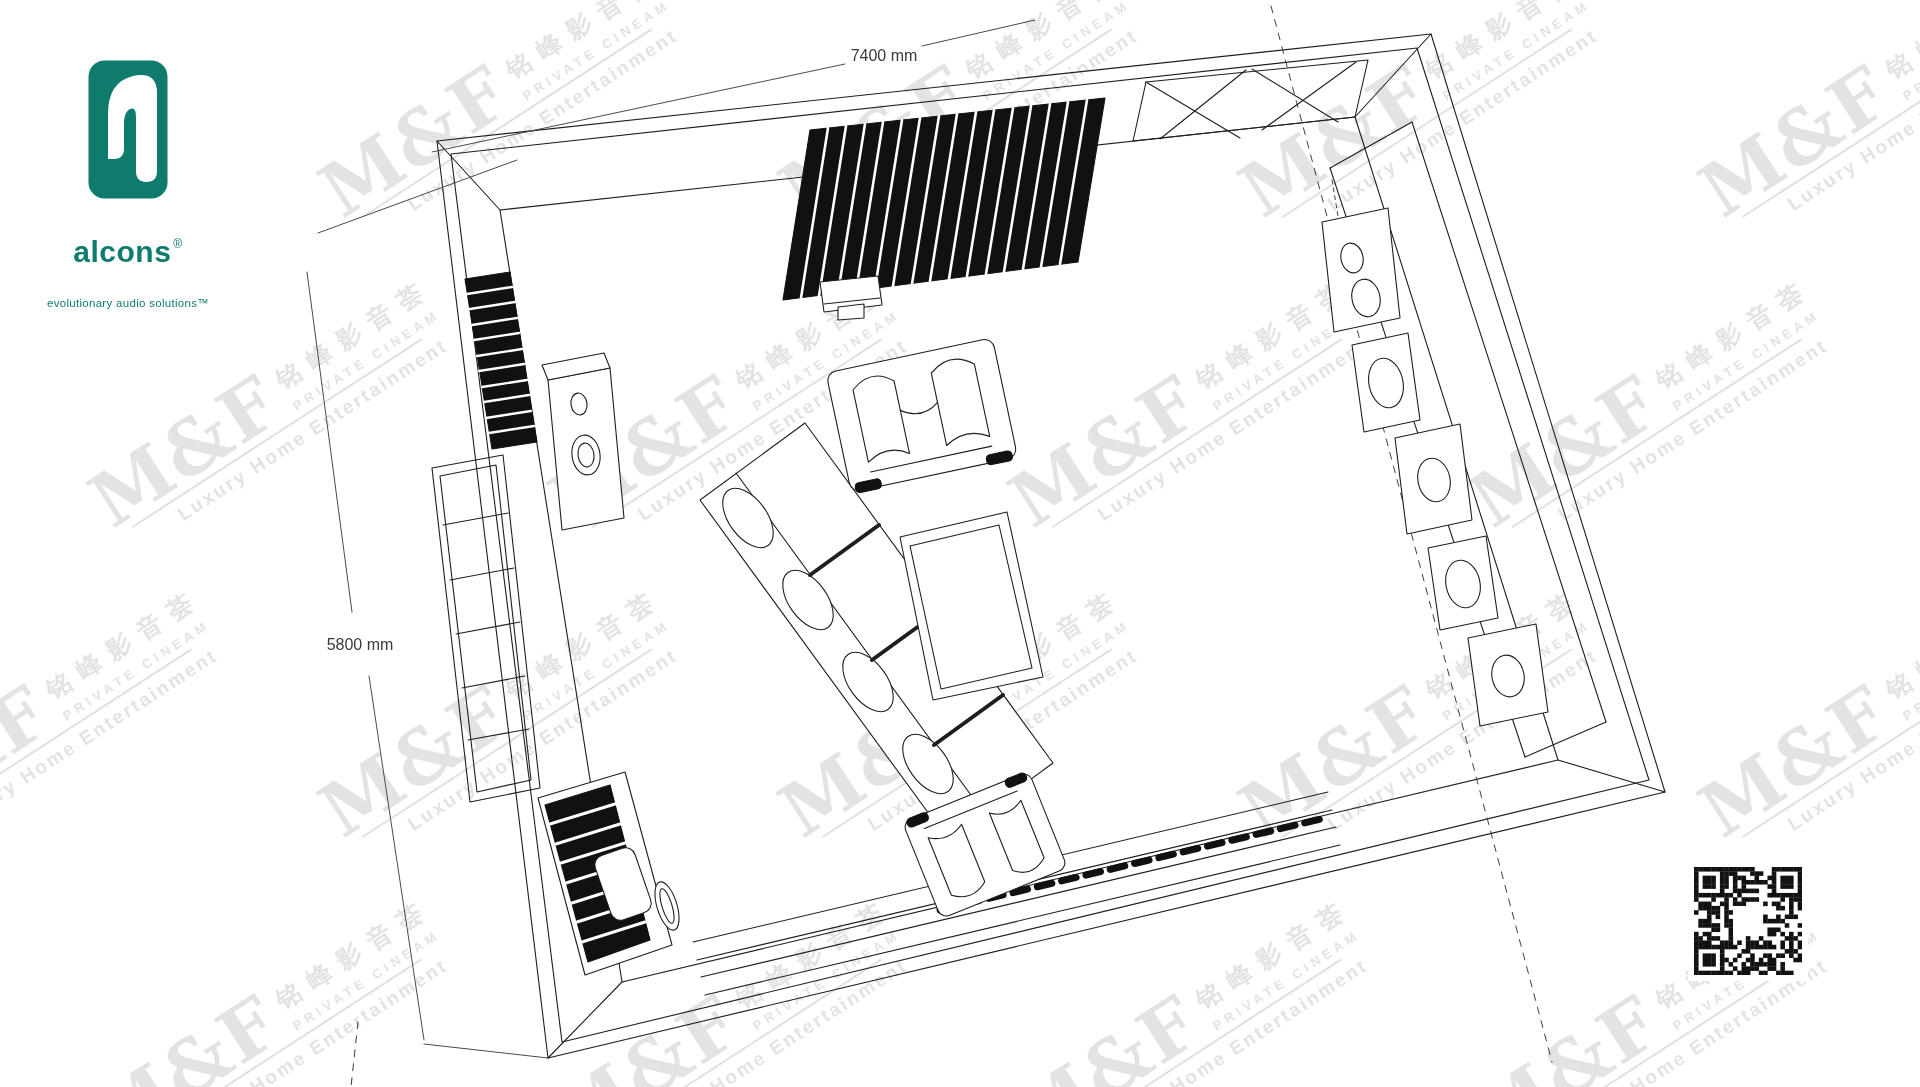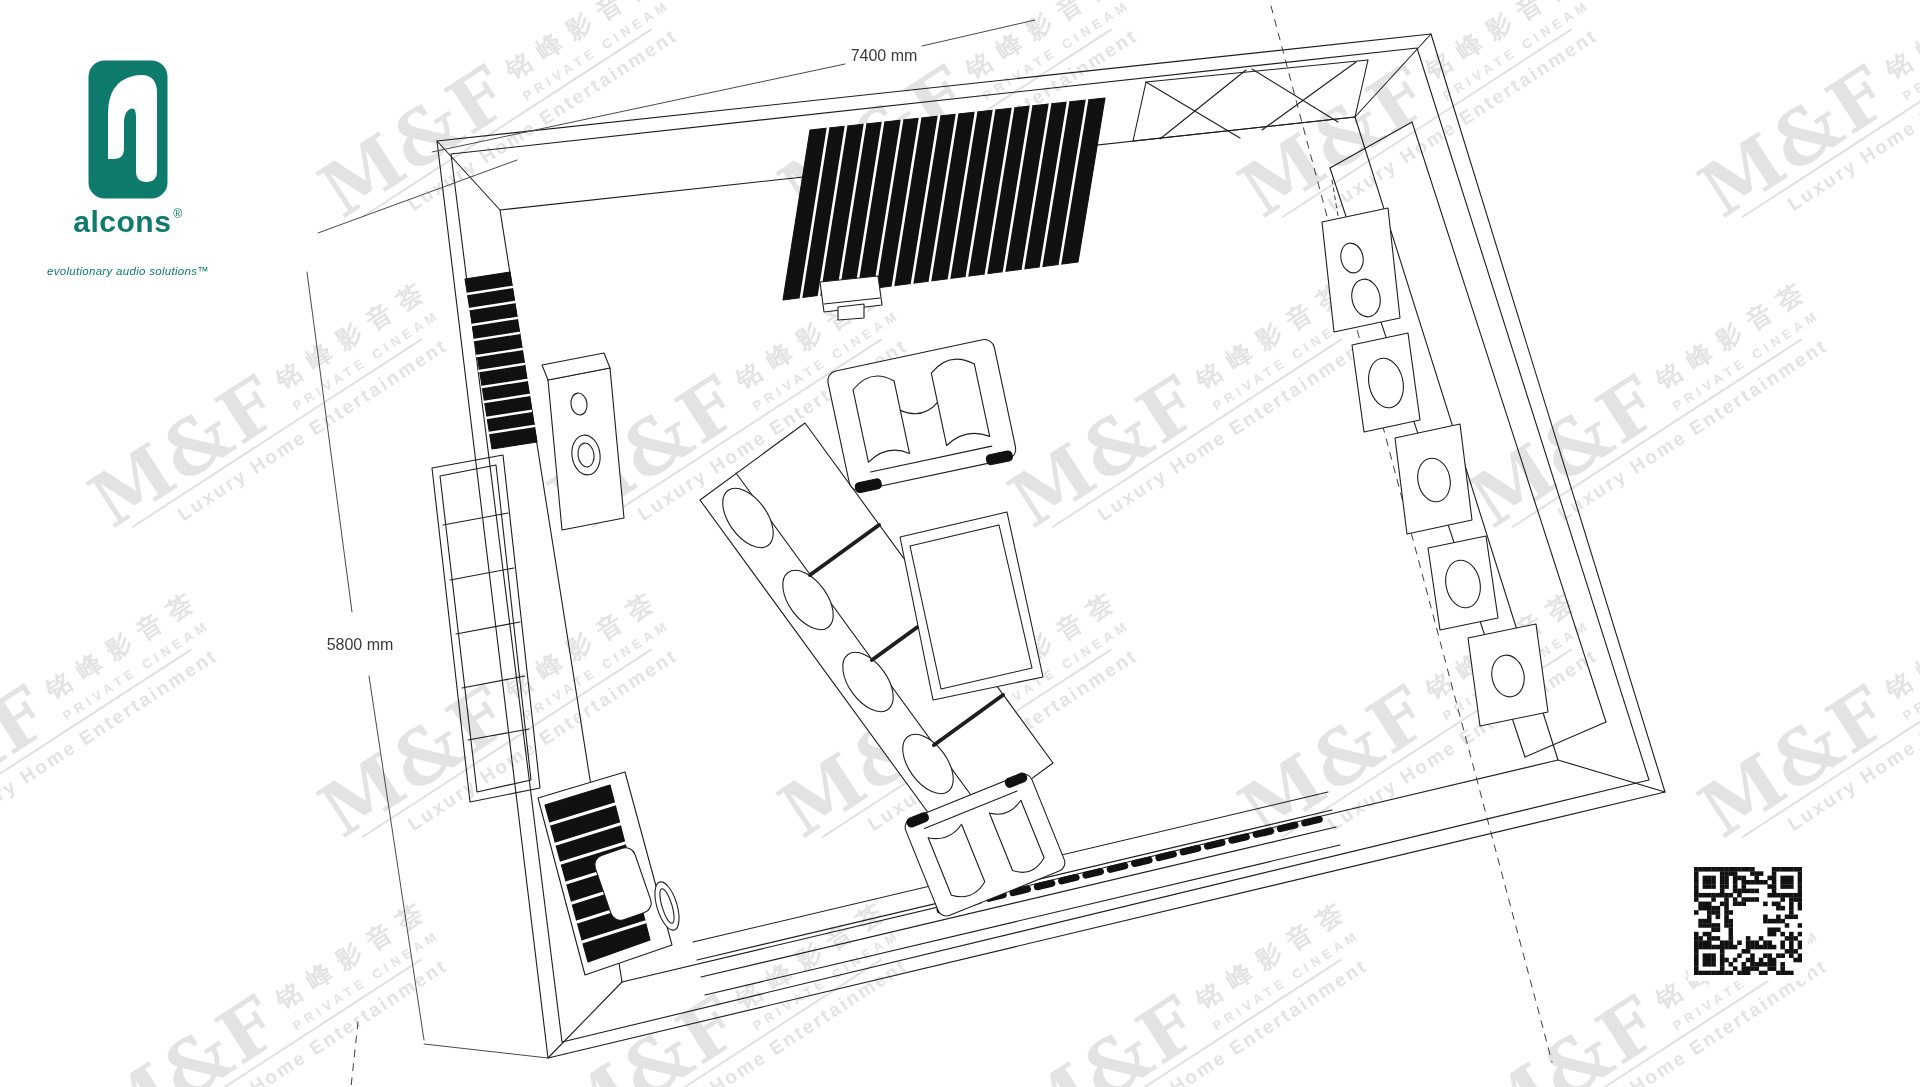--- a/index.html
+++ b/index.html
@@ -16,24 +16,24 @@
   }
   .wm-top{display:flex;align-items:flex-start;gap:12px;}
   .wm-mf{font-family:"DejaVu Serif",serif;font-weight:bold;font-size:74px;line-height:.9;letter-spacing:2px;}
   .wm-stack{display:flex;flex-direction:column;margin-top:10px;gap:5px;}
   .wm-cn{font-size:25px;font-weight:bold;letter-spacing:11px;}
   .wm-en1{font-size:13px;font-weight:bold;letter-spacing:4.5px;}
   .wm-rule{width:345px;height:2px;background:#e0e0e0;margin:0 0 5px 18px;}
   .wm-en2{font-size:19px;font-weight:bold;letter-spacing:2.5px;margin-left:64px;}
 
   
-  .logo{position:absolute;left:68px;top:60px;width:120px;display:flex;flex-direction:column;align-items:center;}
+  .logo{position:absolute;left:68px;top:60px;width:120px;display:flex;flex-direction:column;align-items:center;gap:30px;}
   .logo-word{margin-top:8px;color:#0f7b6d;font-size:30px;font-weight:bold;letter-spacing:.5px;line-height:1;}
   .logo-word sup{font-size:12px;font-weight:normal;vertical-align:14px;margin-left:2px;}
-  .logo-tag{margin-top:28px;color:#0f7b6d;font-size:11.5px;letter-spacing:.3px;white-space:nowrap;font-style:italic;}
+  .logo-tag{margin-top:0;color:#0f7b6d;font-size:11.5px;letter-spacing:.3px;white-space:nowrap;}
 
   
   .room-svg{position:absolute;left:0;top:0;}
 
   
   .qr{position:absolute;left:1688px;top:861px;width:120px;height:120px;background:#fff;padding:6px;box-sizing:border-box;}
   .qr-inner{position:relative;width:108px;height:108px;}
   .qr-inner svg{position:absolute;inset:0;}
   .qr-center{
     position:absolute;left:39px;top:39px;width:30px;height:30px;

